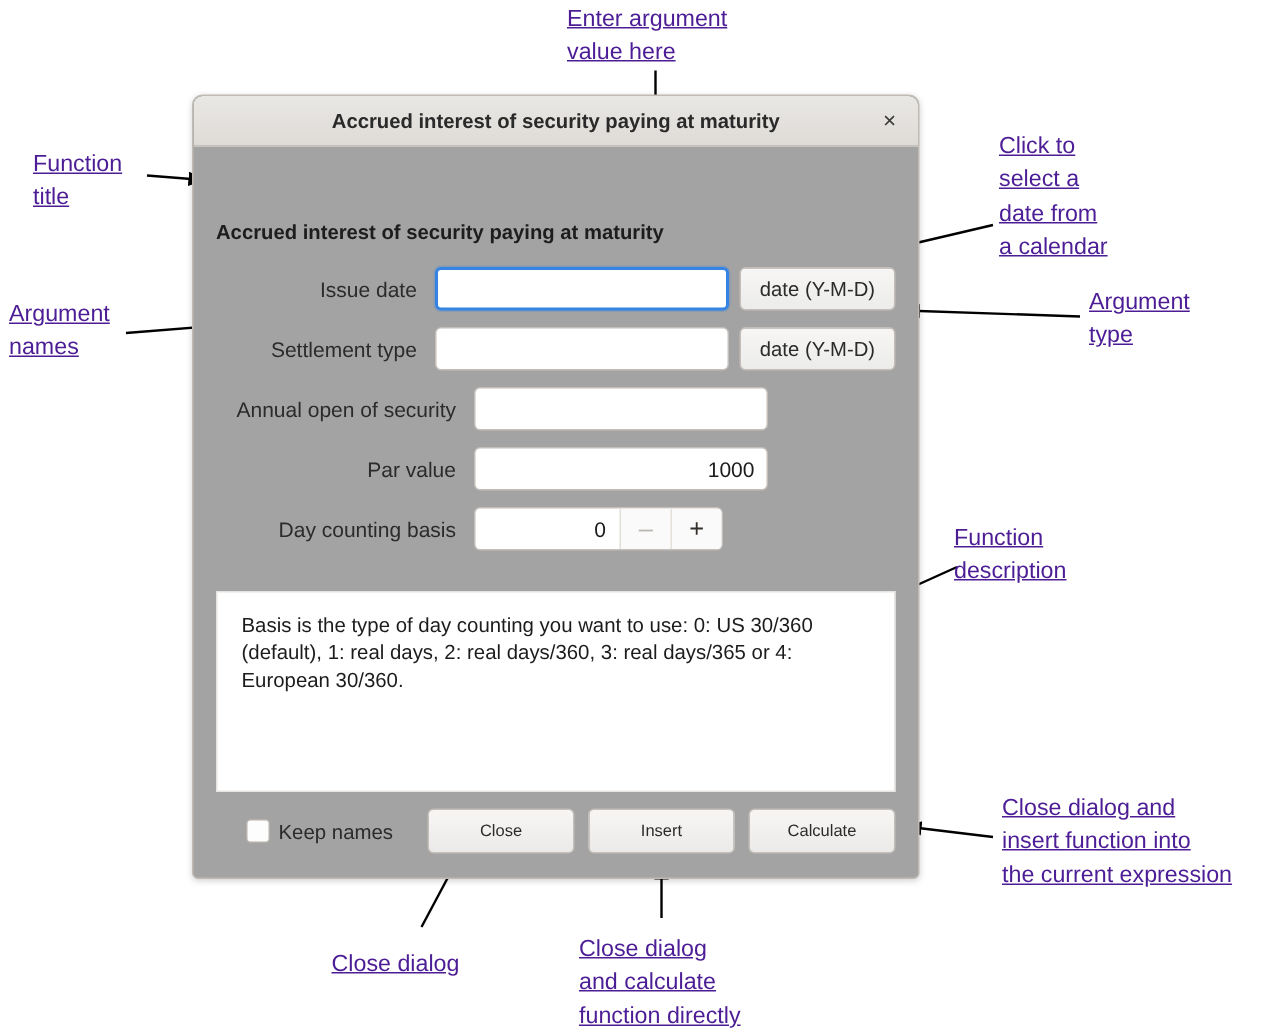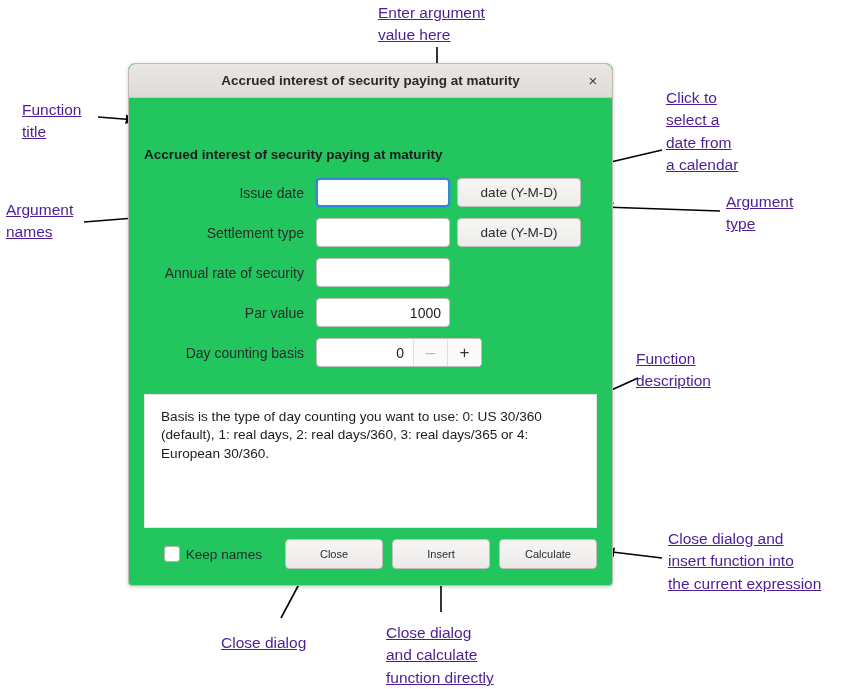--- a/index.html
+++ b/index.html
@@ -43,21 +43,21 @@
     pointer-events: none;
   }
 
   
   .dialog {
     position: absolute;
     left: 128px;
     top: 63px;
     width: 483px;
     height: 521px;
-    background: #22c55e;
+    background: #a3a3a3;
     border: 1px solid #bfbab4;
     border-radius: 7px 7px 4px 4px;
     box-shadow: 0 1px 4px rgba(0,0,0,0.18);
     overflow: hidden;
   }
   .titlebar {
     height: 33px;
     background: linear-gradient(#e9e7e4, #dedbd7);
     border-bottom: 1px solid #c9c4bf;
     border-radius: 6px 6px 0 0;
@@ -114,21 +114,21 @@
   }
   .arg-label {
     width: 160px;
     text-align: right;
     padding-right: 12px;
     font-size: 14px;
     color: #2b2b2b;
     white-space: nowrap;
   }
   .arg-input {
-    width: 134px;
+    width: 196px;
     height: 29px;
     box-sizing: border-box;
     background: #ffffff;
     border: 1px solid #c3beb9;
     border-radius: 4px;
     font-size: 14px;
     font-family: "Liberation Sans", sans-serif;
     color: #1c1c1c;
     padding: 10px 8px;
     text-align: right;
@@ -319,21 +319,21 @@
         <div class="date-btn">date (Y-M-D)</div>
       </div>
 
       <div class="arg-row">
         <div class="arg-label">Settlement type</div>
         <input class="arg-input" type="text" value="" style="">
         <div class="date-btn">date (Y-M-D)</div>
       </div>
 
       <div class="arg-row">
-        <div class="arg-label">Annual rate of security</div>
+        <div class="arg-label">Annual open of security</div>
         <input class="arg-input" type="text" value="" style="">
       </div>
 
       <div class="arg-row">
         <div class="arg-label">Par value</div>
         <input class="arg-input" type="text" value="1000" style="">
       </div>
 
       <div class="arg-row">
         <div class="arg-label">Day counting basis</div>

